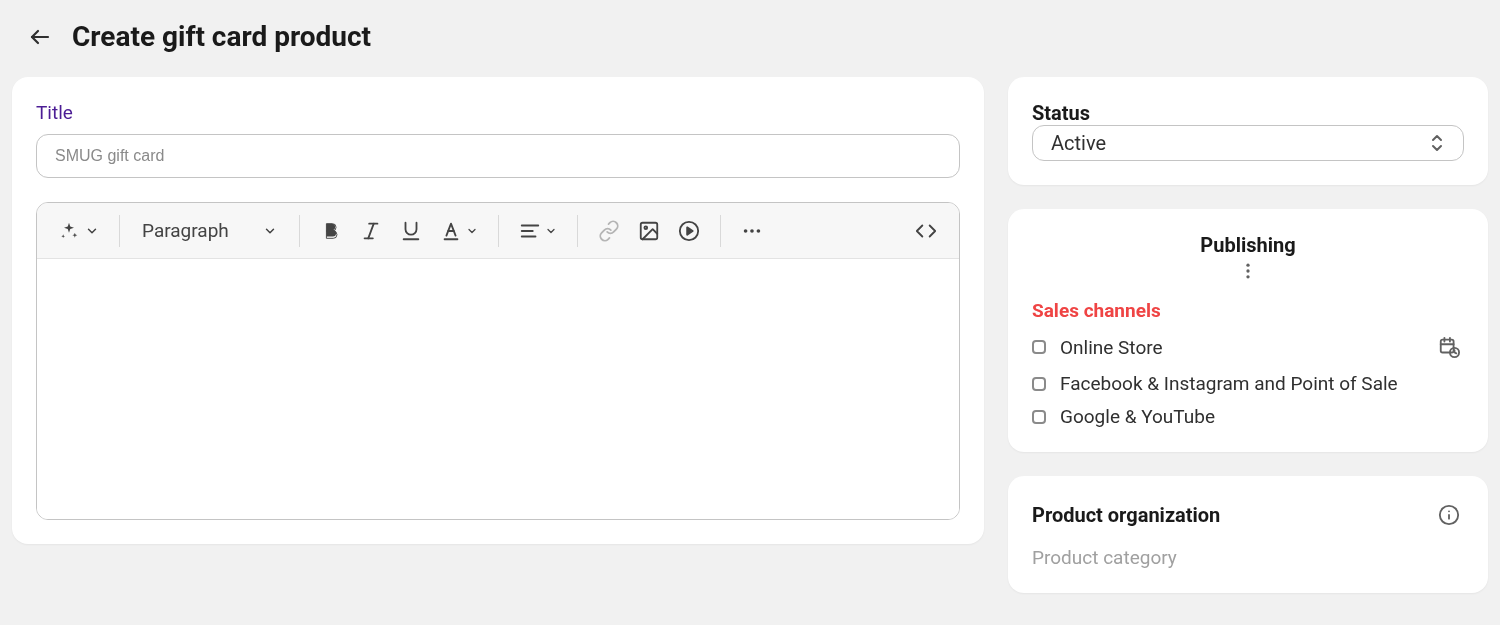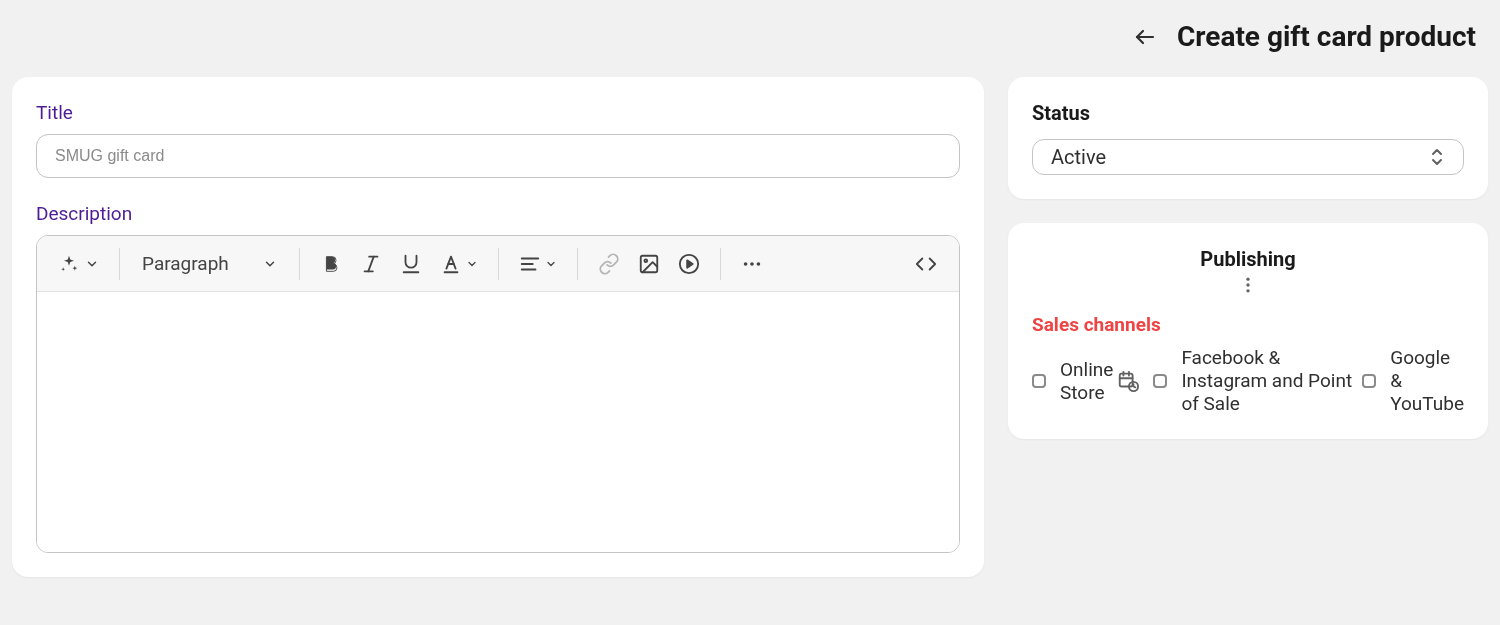--- a/index.html
+++ b/index.html
@@ -12,21 +12,20 @@
       background: #f1f1f1;
       width: 1500px;
       height: 625px;
       overflow: hidden;
     }
     .header {
       display: flex;
       align-items: center;
       padding: 20px 24px 24px 24px;
       gap: 16px;
-      justify-content: flex-end;
     }
     .back-btn {
       width: 32px;
       height: 32px;
       display: flex;
       align-items: center;
       justify-content: center;
       border: none;
       background: transparent;
       cursor: pointer;
@@ -130,21 +129,20 @@
       background: #fff;
     }
     .tb-spacer {
       flex: 1;
     }
     
     .section-title {
       font-size: 20px;
       font-weight: 700;
       color: #1a1a1a;
-      margin-bottom: 14px;
     }
     .select-wrap {
       position: relative;
     }
     .select-ctl {
       width: 100%;
       border: 1px solid #c4c4c4;
       border-radius: 12px;
       padding: 5px 18px;
       font-size: 20px;
@@ -167,21 +165,21 @@
     }
     .sub-label {
       font-size: 19px;
       color: #ef4444;
       font-weight: 700;
       margin-bottom: 10px;
     }
     .channel-list {
       list-style: none;
       display: flex;
-      flex-direction: row;
+      flex-direction: column;
       gap: 10px;
     }
     .channel-item {
       display: flex;
       align-items: center;
       gap: 14px;
       font-size: 19px;
       color: #303030;
     }
     .channel-bullet {
@@ -248,21 +246,20 @@
 <div class="layout">
   <div class="main-col">
     <div class="card">
 
       <div>
         <div class="field-label">Title</div>
         <input class="text-input" type="text" placeholder="SMUG gift card" style="">
       </div>
 
       <div class="desc-group">
-        <div class="field-label">Description</div>
         <div class="editor-wrap">
           <div class="toolbar">
 
             <button class="tb-btn ai-group">
               <svg width="20" height="20" viewBox="0 0 24 24" fill="currentColor">
                   <path d="M12 2l1.5 4.5L18 8l-4.5 1.5L12 14l-1.5-4.5L6 8l4.5-1.5L12 2zM19 14l.8 2.2L22 17l-2.2.8L19 20l-.8-2.2L16 17l2.2-.8L19 14zM5 16l.6 1.6L7.2 18.2 5.6 18.8 5 20.4 4.4 18.8 2.8 18.2 4.4 17.6 5 16z"></path>
                 </svg>
               <svg width="14" height="14" viewBox="0 0 24 24" fill="none" stroke="currentColor" stroke-width="2.5" stroke-linecap="round" stroke-linejoin="round">
                   <polyline points="6 9 12 15 18 9"></polyline>
                 </svg>
@@ -420,15 +417,28 @@
           <span class="channel-bullet"></span>
           <span>Facebook &amp; Instagram and Point of Sale</span>
         </li>
         <li class="channel-item">
           <span class="channel-bullet"></span>
           <span>Google &amp; YouTube</span>
         </li>
       </ul>
     </div>
 
+    <div class="card">
+      <div class="org-head">
+        <div class="section-title">Product organization</div>
+        <button class="icon-btn">
+          <svg width="22" height="22" viewBox="0 0 24 24" fill="none" stroke="currentColor" stroke-width="2" stroke-linecap="round" stroke-linejoin="round">
+              <circle cx="12" cy="12" r="10"></circle>
+              <line x1="12" y1="16" x2="12" y2="12"></line>
+              <circle cx="12" cy="8" r="1" fill="currentColor" stroke="none"></circle>
+            </svg>
+        </button>
+      </div>
+      <div class="muted">Product category</div>
+    </div>
 
   </div>
 </div>
 
 </body></html>

